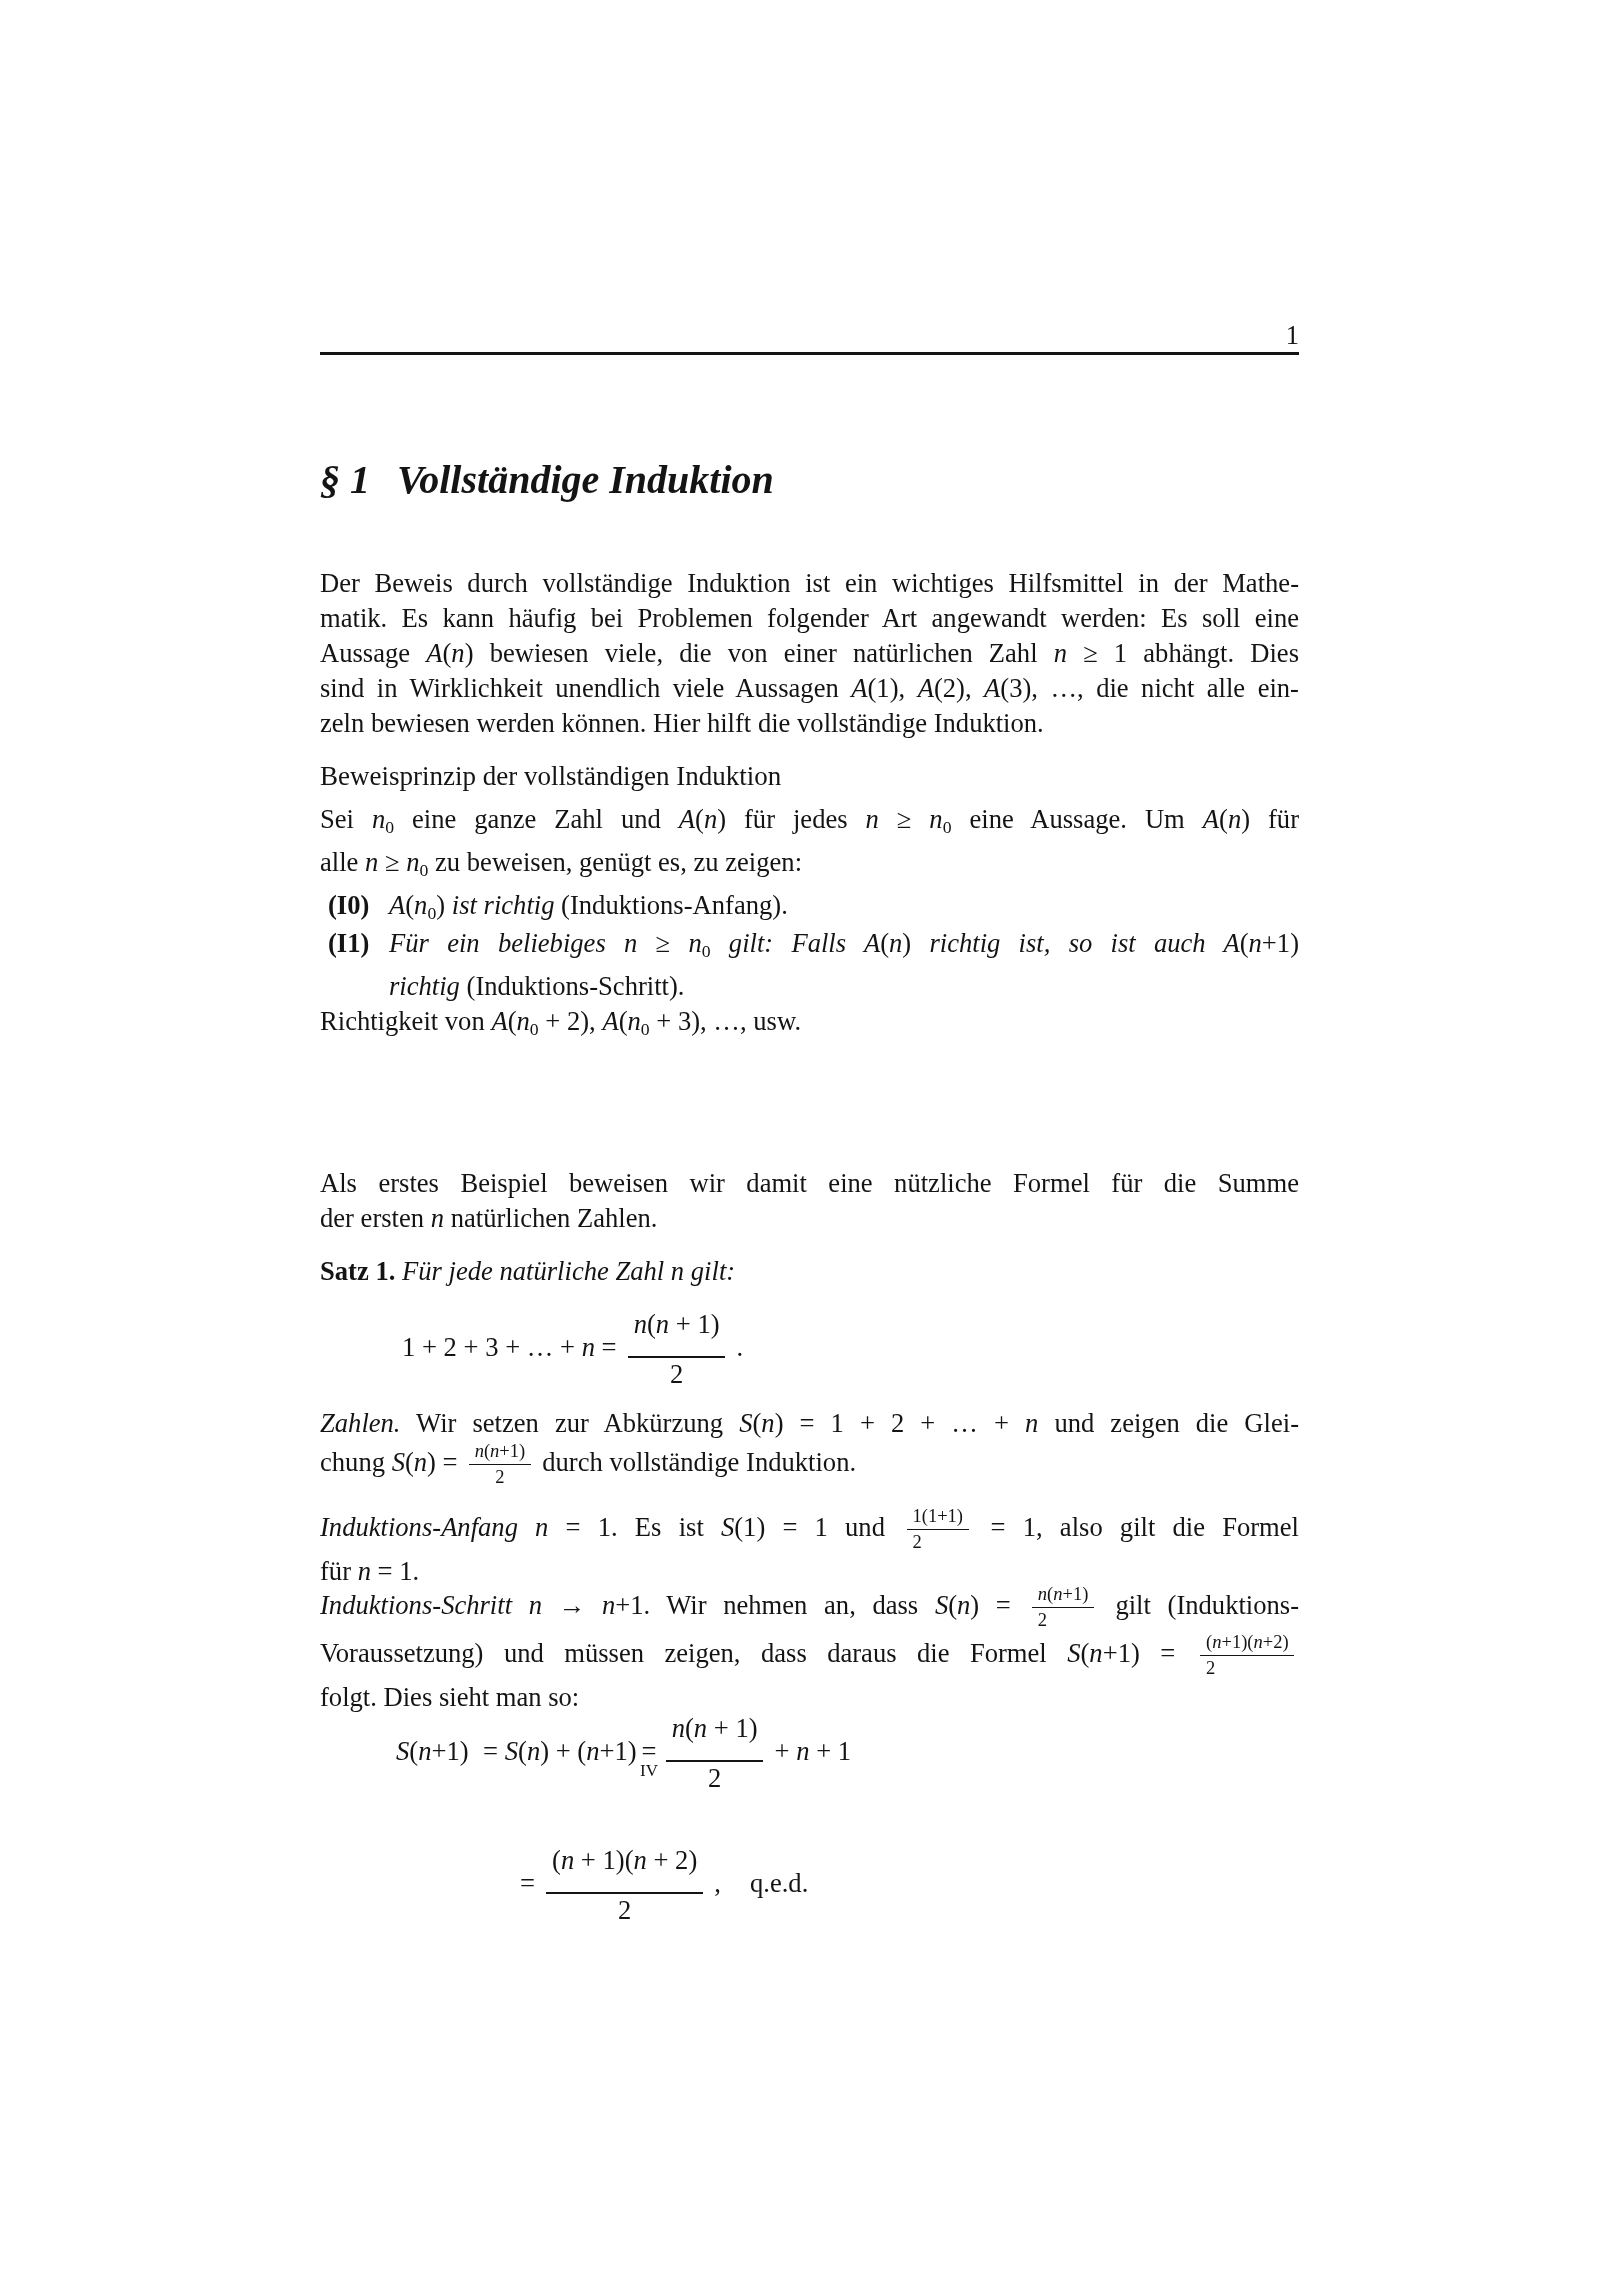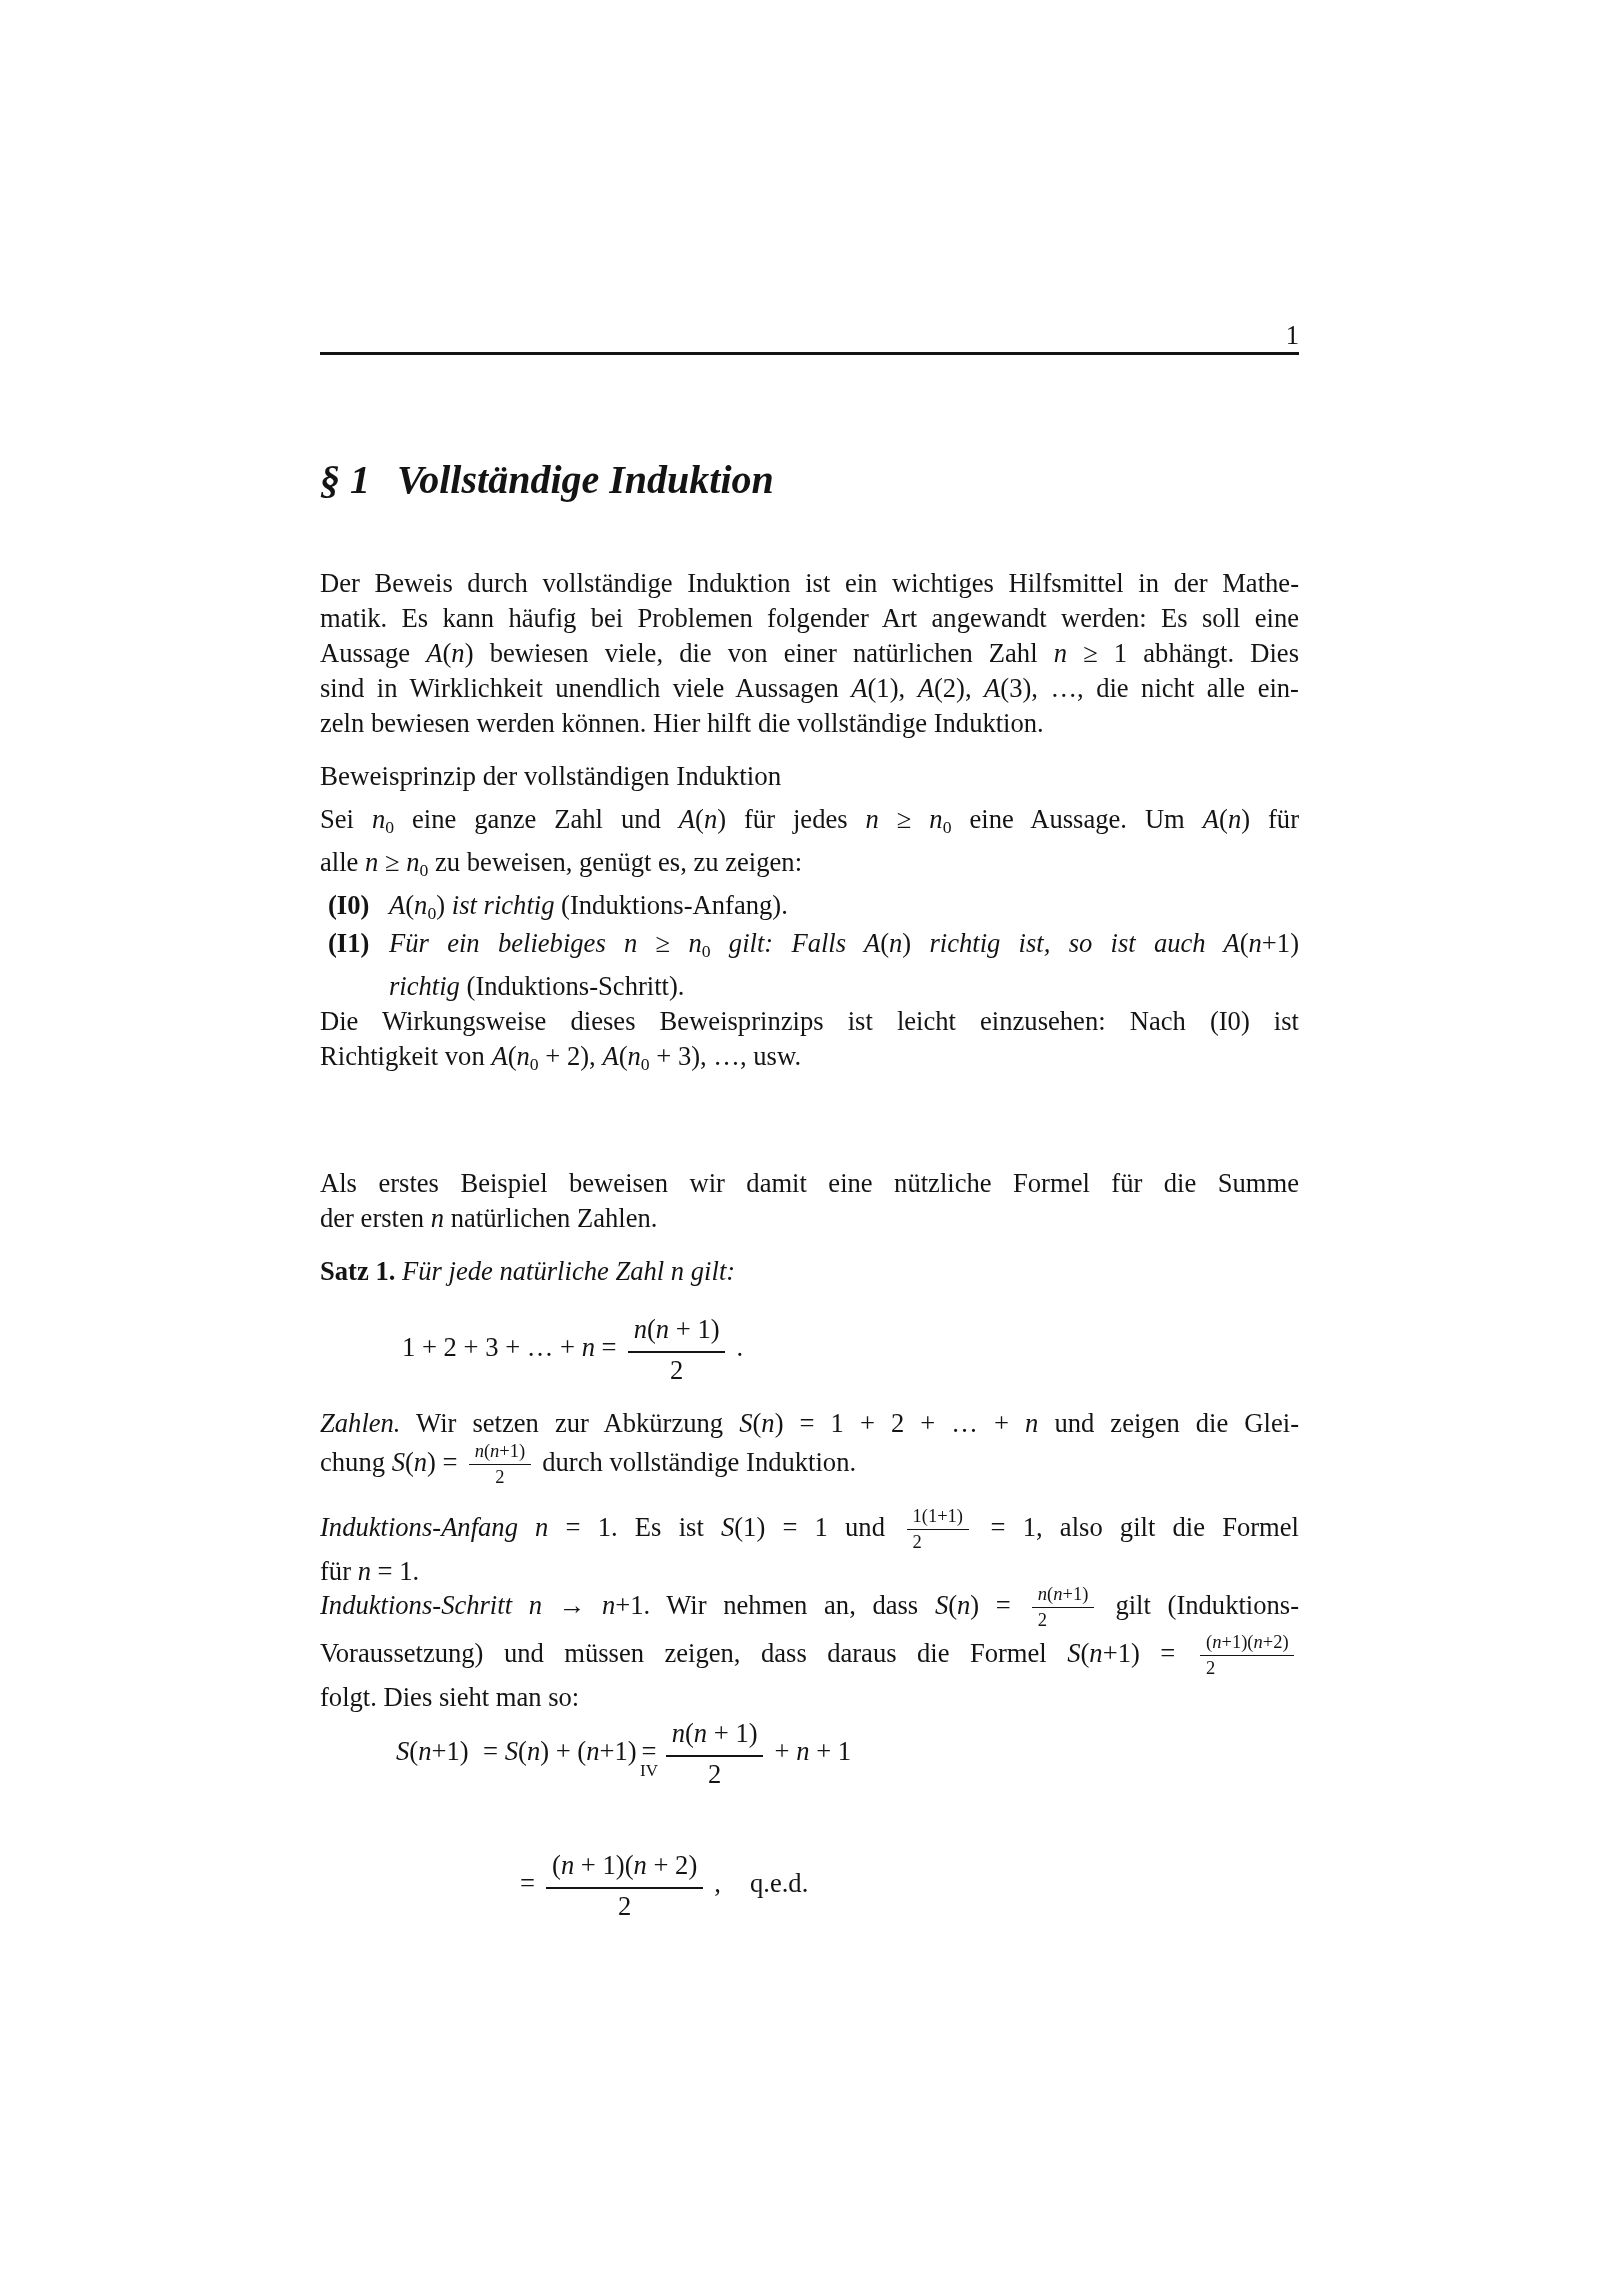--- a/index.html
+++ b/index.html
@@ -36,21 +36,21 @@
   .item .ibody{margin-left:69px;}
 
   .s-r{font-style:normal;}
   .s-i{font-style:italic;}
   .s-b{font-weight:700;}
   .s-sub{font-size:17.7px;vertical-align:-4.8px;}
   .sp{display:inline-block;}
 
   .frac{display:inline-block;vertical-align:middle;text-align:center;margin:0 4.8px;line-height:normal;}
   .frac .num,.frac .den{display:block;line-height:1.18;padding:0 5.6px;}
-  .frac .num{border-bottom:2.4px solid #141414;padding-bottom:6px;}
+  .frac .num{border-bottom:2.4px solid #141414;padding-bottom:15px;}
   .frac .den{padding-top:1.6px;}
   .frac.small{font-size:18.5px;}
   .frac.small .num{border-bottom-width:1.6px;padding-bottom:1.6px;}
 
   .equnder{display:inline-block;position:relative;margin:0 4.8px;line-height:normal;}
   .equnder .uv{position:absolute;left:50%;top:100%;transform:translateX(-50%);
                font-size:17px;line-height:1;margin-top:-4.8px;font-style:normal;}
 </style>
 </head>
 <body style="background: rgb(255, 255, 255);">
@@ -89,21 +89,20 @@
 
     <div id="item-i1" class="blk item">
       <span class="ilabel">(I1)</span>
       <div class="ibody">
           <div class="ln j"><span class="s-i">Für ein beliebiges n</span><span class="s-r"> ≥ </span><span class="s-i">n</span><span class="s-sub">0</span><span class="s-i"> gilt: Falls A</span><span class="s-r">(</span><span class="s-i">n</span><span class="s-r">)</span><span class="s-i"> richtig ist, so ist auch A</span><span class="s-r">(</span><span class="s-i">n</span><span class="s-r">+1)</span></div>
           <div class="ln"><span class="s-i">richtig</span><span class="s-r"> (Induktions-Schritt).</span></div>
         </div>
     </div>
 
     <div id="p-mechanism" class="blk">
-        <div class="ln j"><span class="s-r">Die Wirkungsweise dieses Beweisprinzips ist leicht einzusehen: Nach (I0) ist</span></div>
         <div class="ln"><span class="s-r">Richtigkeit von </span><span class="s-i">A</span><span class="s-r">(</span><span class="s-i">n</span><span class="s-sub">0</span><span class="s-r"> + 2), </span><span class="s-i">A</span><span class="s-r">(</span><span class="s-i">n</span><span class="s-sub">0</span><span class="s-r"> + 3), …, usw.</span></div>
       </div>
 
     <div id="p-example" class="blk">
         <div class="ln j"><span class="s-r">Als erstes Beispiel beweisen wir damit eine nützliche Formel für die Summe</span></div>
         <div class="ln"><span class="s-r">der ersten </span><span class="s-i">n</span><span class="s-r"> natürlichen Zahlen.</span></div>
       </div>
 
     <div id="satz" class="blk">
         <div class="ln"><span class="s-b">Satz 1.</span><span class="s-r"> </span><span class="s-i">Für jede natürliche Zahl n gilt:</span></div>

